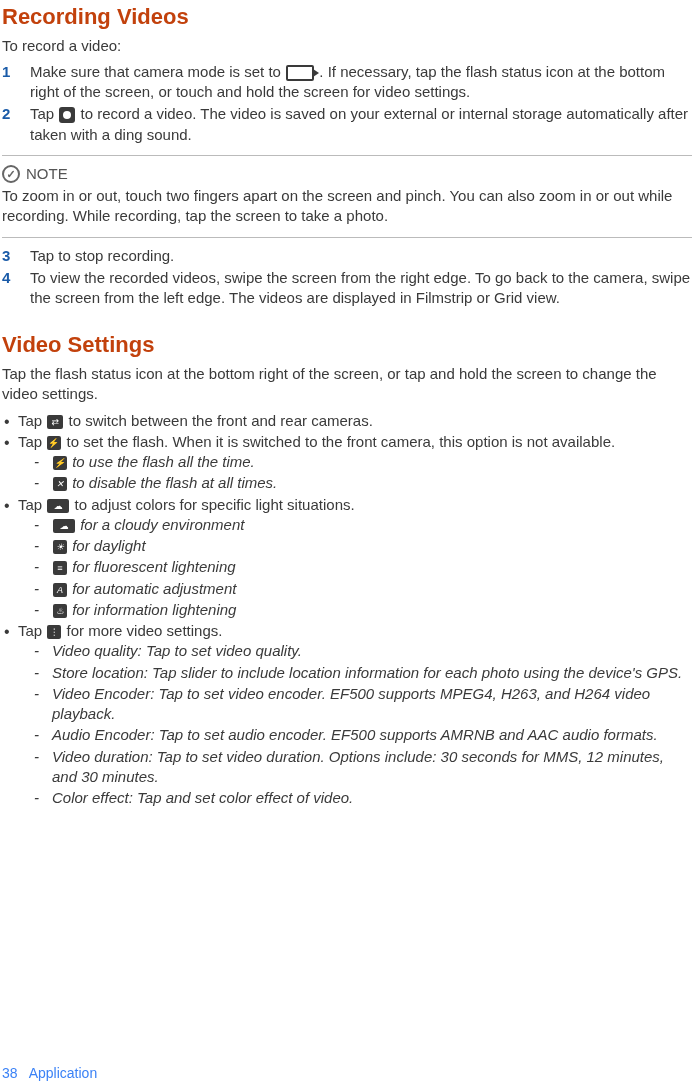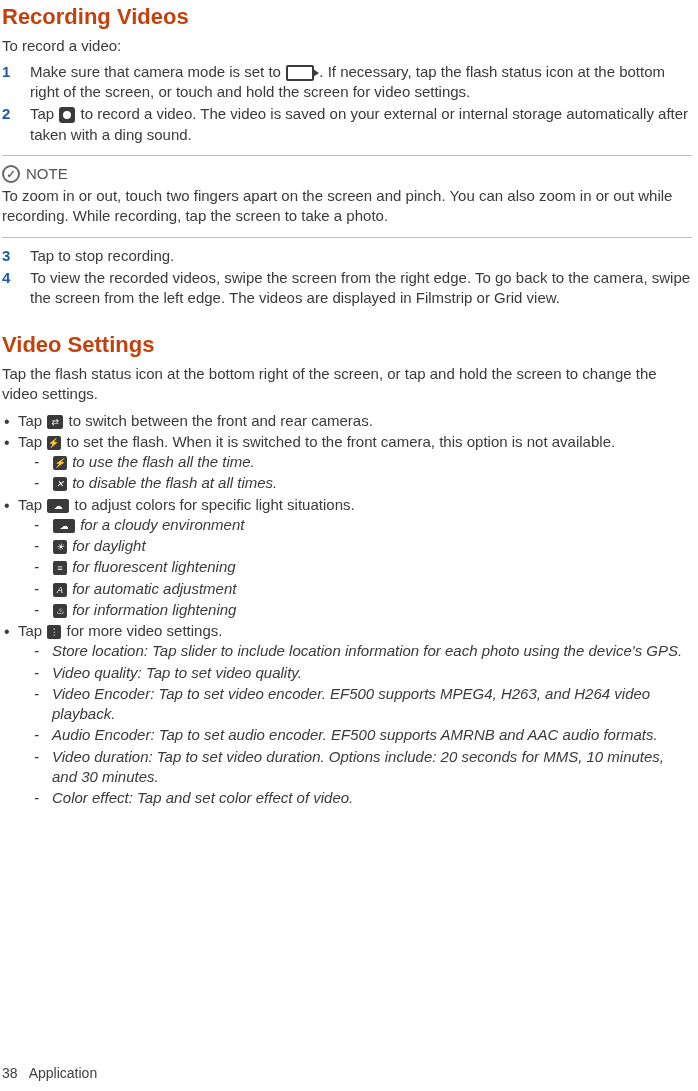--- a/index.html
+++ b/index.html
@@ -52,21 +52,21 @@
   .ic-vid { width: 28px; height: 16px; background: transparent; border: 2px solid #3a3a3a; position: relative; }
   .ic-vid::after { content:""; position:absolute; right:-7px; top:2px; width:0; height:0; border-left:6px solid #3a3a3a; border-top:4px solid transparent; border-bottom:4px solid transparent; }
   .ic-rec { width: 16px; height: 16px; border-radius: 3px; position: relative; }
   .ic-rec::after { content:""; position:absolute; left:4px; top:4px; width:8px; height:8px; background:#fff; border-radius:50%; }
   .ic-sq { width: 16px; height: 14px; }
   .ic-wide { width: 22px; height: 14px; }
   .ic-sm  { width: 14px; height: 14px; }
   .sect2 { margin-top: 22px; }
   .footer {
     position: absolute; bottom: 8px; left: 2px;
-    color: #404040; font-size: 14px;
+    color: #3b82f6; font-size: 14px;
   }
   .footer .pn { margin-right: 8px; }
   .inline-run { display: inline; }
 </style>
 </head>
 <body>
 
 <h2 class="section">Recording Videos</h2>
 <p class="intro">To record a video:</p>
 
@@ -163,25 +163,25 @@
         <span class="inline-run"> for information  lightening</span>
       </li>
     </ul>
   </li>
 
   <li>
     <span class="inline-run">Tap </span>
     <span class="ic ic-sm">⋮</span>
     <span class="inline-run"> for more video settings.</span>
     <ul class="dashes">
+      <li>Video quality: Tap to set video quality.</li>
       <li>Store location: Tap slider to include location information for each photo using the device's GPS.</li>
-      <li>Video quality: Tap to set video quality.</li>
       <li>Video Encoder: Tap to set video encoder. EF500 supports MPEG4, H263, and H264 video playback.</li>
       <li>Audio Encoder: Tap to set audio encoder. EF500 supports AMRNB and AAC audio formats.</li>
-      <li>Video duration: Tap to set video duration. Options include: 20 seconds for MMS, 10 minutes, and 30 minutes.</li>
+      <li>Video duration: Tap to set video duration. Options include: 30 seconds for MMS, 12 minutes, and 30 minutes.</li>
       <li>Color effect: Tap and set color effect of video.</li>
     </ul>
   </li>
 
 </ul>
 
 <div class="footer">
   <span class="pn">38</span>
   <span>Application</span>
 </div>

